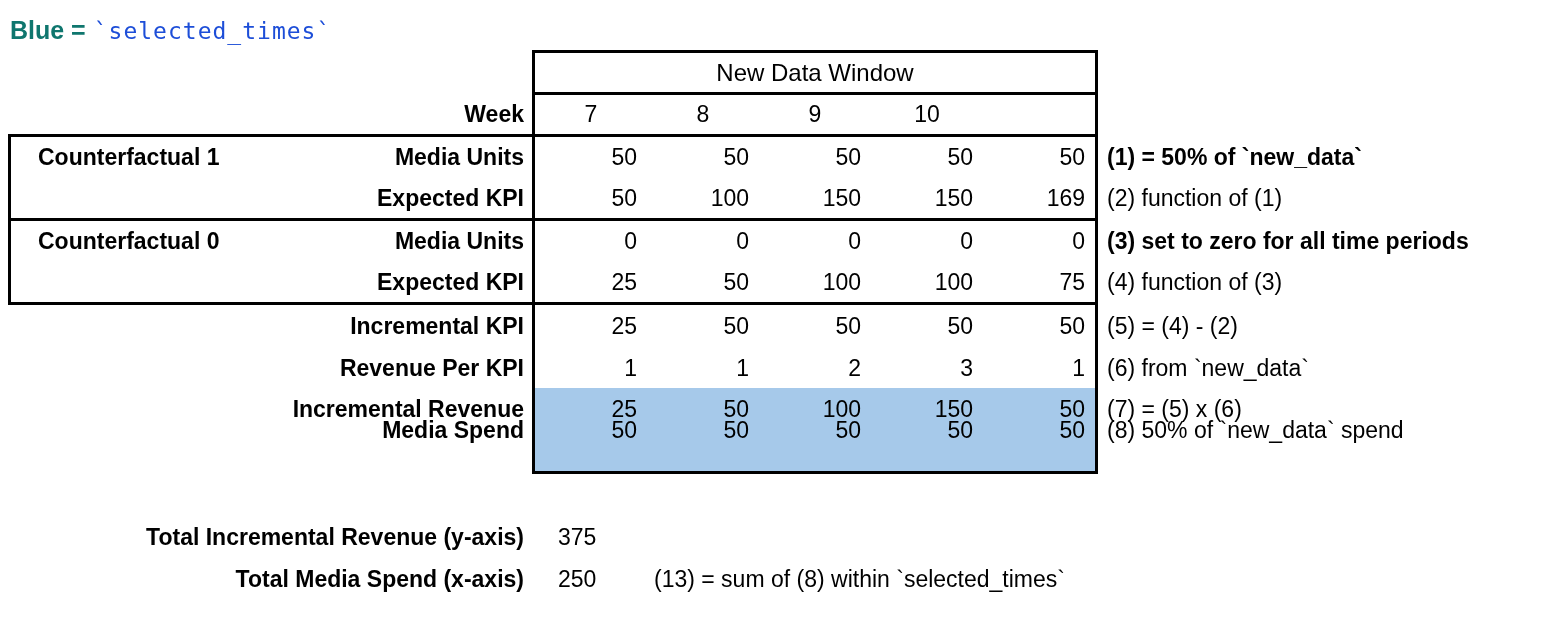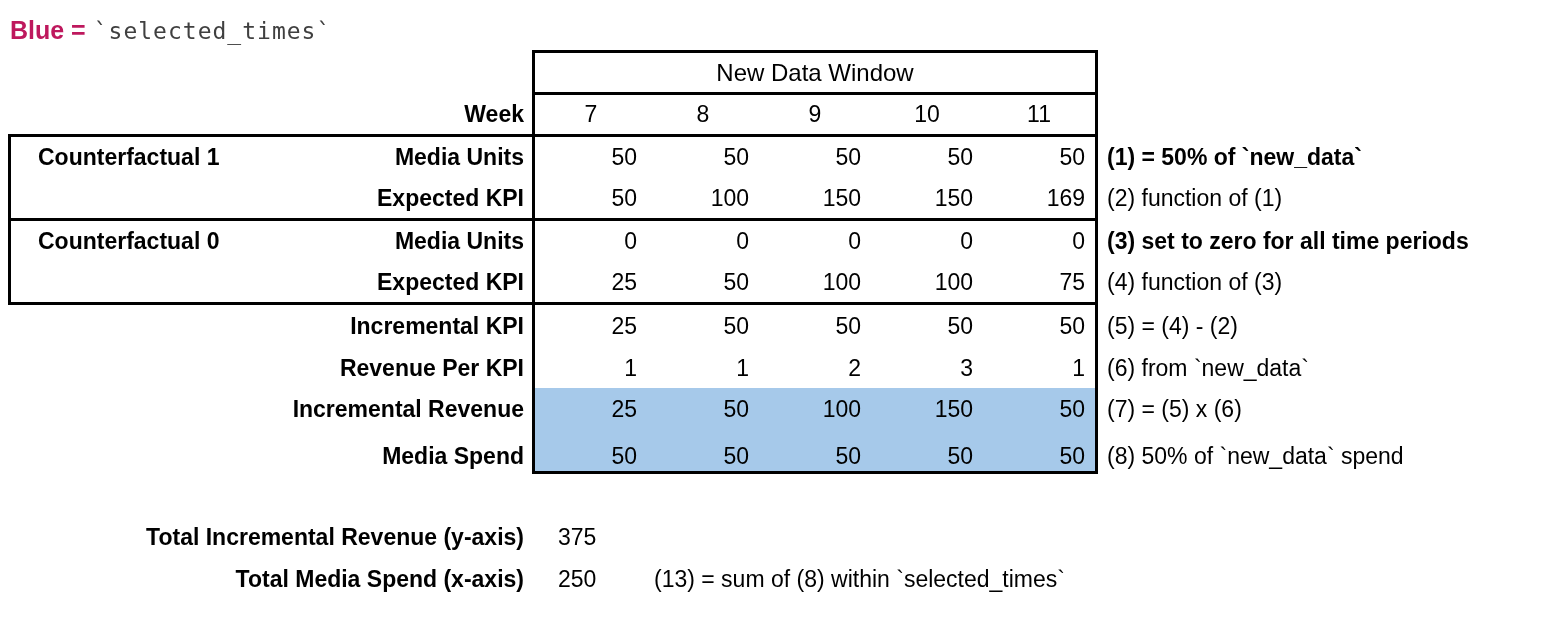--- a/index.html
+++ b/index.html
@@ -34,21 +34,21 @@
   .hl{position:absolute;left:535px;top:388px;width:560px;height:83px;z-index:1;}
   
   .window-header{left:532px;width:566px;top:53px;height:39px;justify-content:center;font-size:24px;}
   .week-label{left:0;width:524px;top:95px;height:39px;justify-content:flex-end;font-weight:bold;}
   .week-cell{top:95px;height:39px;width:112px;justify-content:center;}
   .wc0{left:535px}.wc1{left:647px}.wc2{left:759px}.wc3{left:871px}.wc4{left:983px}
   
   .r0{top:137px;height:41px}.r1{top:178px;height:40px}
   .r2{top:221px;height:41px}.r3{top:262px;height:40px}
   .r4{top:305px;height:42px}.r5{top:347px;height:42px}
-  .r6{top:389px;height:41px}.r7{top:436px;height:41px}
+  .r6{top:389px;height:41px}.r7{top:410px;height:41px}
   .rlabel{left:0;width:524px;justify-content:flex-end;font-weight:bold;}
   .section{left:38px;font-weight:bold;}
   .num{width:102px;justify-content:flex-end;}
   .c0{left:535px}.c1{left:647px}.c2{left:759px}.c3{left:871px}.c4{left:983px}
   .ann{left:1107px;}
   .ann-bold{font-weight:bold;}
   
   .t0{top:516px;height:42px}.t1{top:558px;height:42px}
   .total-label{left:0;width:524px;justify-content:flex-end;font-weight:bold;}
   .total-value{left:558px;width:80px;}
@@ -57,43 +57,42 @@
   .legend{position:absolute;left:10px;top:16px;display:flex;align-items:baseline;z-index:3;}
   .legend-prefix{font-weight:bold;font-size:25px;}
   .legend-code{font-family:"DejaVu Sans Mono", monospace;font-size:23px;margin-left:8px;letter-spacing:1px;}
 </style>
 </head>
 <body>
 
 <div class="canvas">
 
   <div class="legend">
-    <span class="legend-prefix" style="color: #be185d;">Blue =</span>
-    <span class="legend-code" style="color: #404040;">`selected_times`</span>
+    <span class="legend-prefix" style="color: #0f766e;">Blue =</span>
+    <span class="legend-code" style="color: #1d4ed8;">`selected_times`</span>
   </div>
 
   <div class="hl" style="background: rgb(166, 201, 234);"></div>
 
   <div class="ln ln-h-top"></div>
   <div class="ln ln-h-window"></div>
   <div class="ln ln-h-week"></div>
   <div class="ln ln-h-cf"></div>
   <div class="ln ln-h-cf0"></div>
   <div class="ln ln-h-bottom"></div>
   <div class="ln ln-v-dataL"></div>
   <div class="ln ln-v-dataR"></div>
   <div class="ln ln-v-boxL"></div>
 
   <div class="cell window-header">New Data Window</div>
   <div class="cell week-label">Week</div>
   <div class="cell week-cell wc0">7</div>
   <div class="cell week-cell wc1">8</div>
   <div class="cell week-cell wc2">9</div>
   <div class="cell week-cell wc3">10</div>
-  <div class="cell week-cell wc4">11</div>
 
   <div class="cell section r0">Counterfactual 1</div>
   <div class="cell section r2">Counterfactual 0</div>
 
   <div class="cell rlabel r0">Media Units</div>
   <div class="cell num r0 c0">50</div>
   <div class="cell num r0 c1">50</div>
   <div class="cell num r0 c2">50</div>
   <div class="cell num r0 c3">50</div>
   <div class="cell num r0 c4">50</div>

